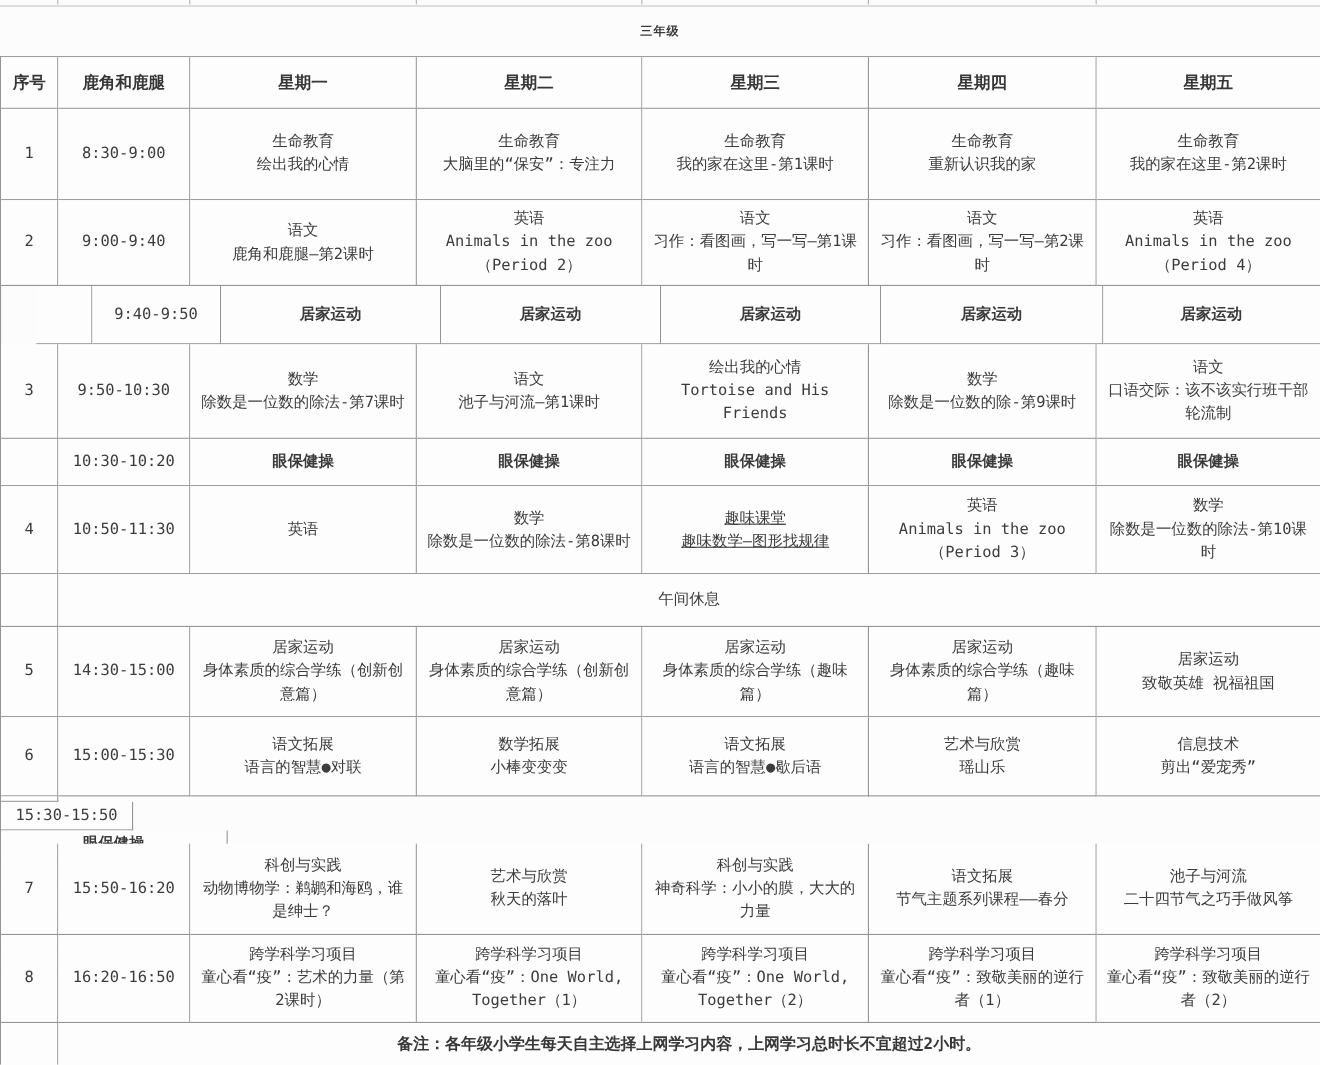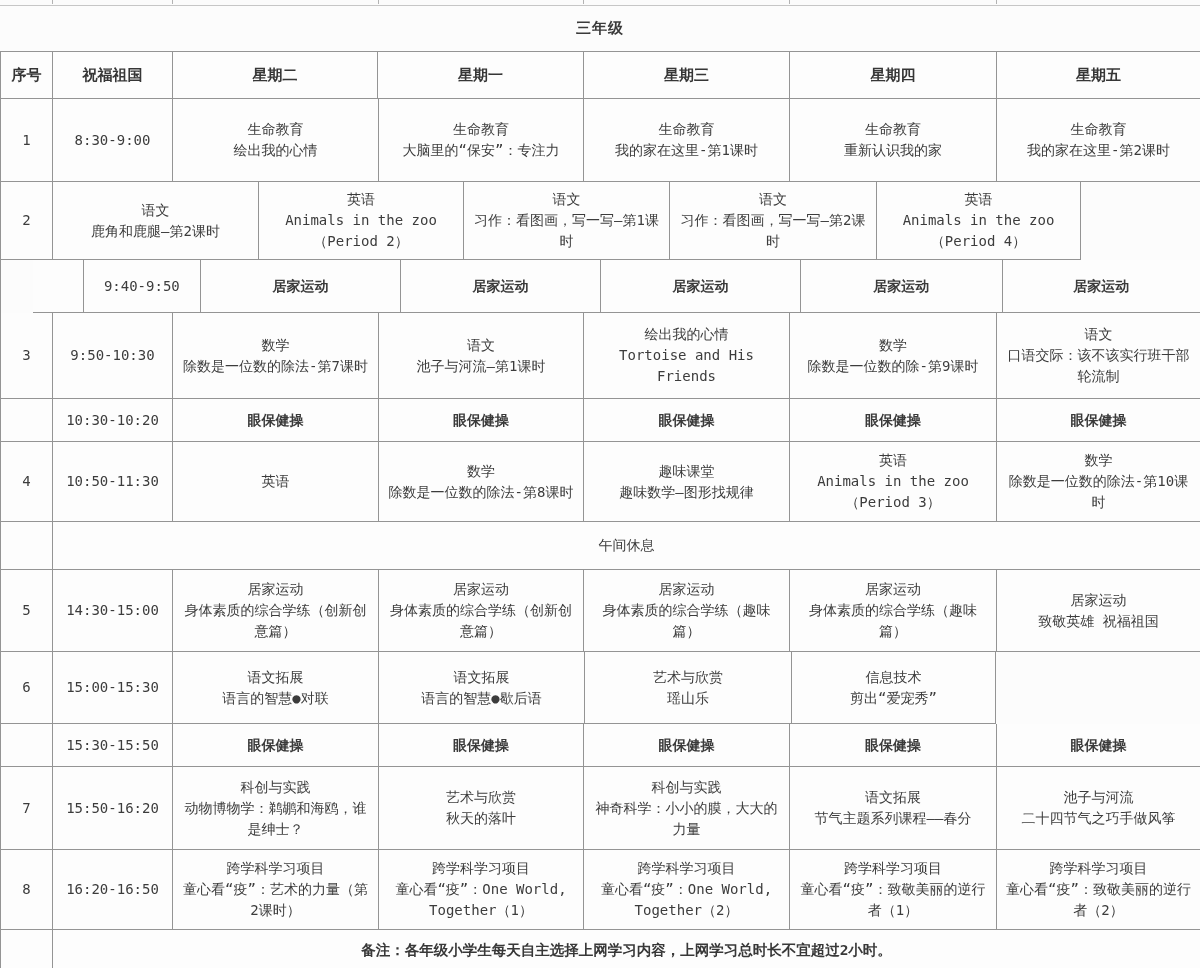--- a/index.html
+++ b/index.html
@@ -6,21 +6,21 @@
   .page {
     width:1200px; height:968px; position:relative; overflow:hidden;
     background:#fcfcfc; color:#3c3c3c;
     font-family:"DejaVu Sans Mono","Liberation Mono",monospace;
   }
   
   .stub { height:5px; border-bottom:1px solid #c6c6c6; position:relative; background:#fbfbfb; }
   .stub .vstub { position:absolute; top:0; width:1px; height:4px; background:#b3b3b3; }
   
   .titlebar { height:45px; display:flex; align-items:center; justify-content:center;
-              font-size:15px; font-weight:bold; color:#3a3a3a; letter-spacing:1px; }
+              font-size:11px; font-weight:bold; color:#3a3a3a; letter-spacing:1px; }
   
   .tbl { width:1201px; border-top:1px solid #949494; border-left:1px solid #949494;
          box-sizing:border-box; }
   .trow { display:flex; }
   .cell { box-sizing:border-box; border-right:1px solid #949494; border-bottom:1px solid #949494;
           display:flex; flex-direction:column; justify-content:center; align-items:center;
           text-align:center; padding:2px 6px; font-size:14px; line-height:21px;
           background:#fdfdfd; word-break:break-word; }
   .cell.head { font-weight:bold; font-size:15px; color:#363636; }
   .cell.bold { font-weight:bold; color:#3a3a3a; }
@@ -38,23 +38,23 @@
       <div class="vstub" style="left: 172px;"></div>
       <div class="vstub" style="left: 378px;"></div>
       <div class="vstub" style="left: 583px;"></div>
       <div class="vstub" style="left: 789px;"></div>
       <div class="vstub" style="left: 996px;"></div>
     </div>
   <div class="titlebar">三年级</div>
   <div class="tbl">
       <div class="trow" style="height: 47px;">
         <div class="cell head" style="width: 52px;">序号</div>
-        <div class="cell head" style="width: 120px;">祝福祖国</div>
+        <div class="cell head" style="width: 120px;">鹿角和鹿腿</div>
+        <div class="cell head" style="width: 206px;">星期一</div>
         <div class="cell head" style="width: 205px;">星期二</div>
-        <div class="cell head" style="width: 206px;">星期一</div>
         <div class="cell head" style="width: 206px; text-align: center;">星期三</div>
         <div class="cell head" style="width: 207px;">星期四</div>
         <div class="cell head" style="width: 204px;">星期五</div>
       </div>
       <div class="trow" style="height: 83px;">
         <div class="cell" style="width: 52px;">1</div>
         <div class="cell" style="width: 120px;">8:30-9:00</div>
         <div class="cell" style="width: 206px;">
           <div>生命教育</div>
           <div>绘出我的心情</div>
@@ -71,20 +71,21 @@
           <div>生命教育</div>
           <div>重新认识我的家</div>
         </div>
         <div class="cell" style="width: 204px;">
           <div>生命教育</div>
           <div>我的家在这里-第2课时</div>
         </div>
       </div>
       <div class="trow" style="height: 78px;">
         <div class="cell" style="width: 52px;">2</div>
+        <div class="cell" style="width: 120px;">9:00-9:40</div>
         <div class="cell" style="width: 206px;">
           <div>语文</div>
           <div>鹿角和鹿腿—第2课时</div>
         </div>
         <div class="cell" style="width: 205px;">
           <div>英语</div>
           <div>Animals in the zoo（Period 2）</div>
         </div>
         <div class="cell" style="width: 206px;">
           <div>语文</div>
@@ -144,21 +145,21 @@
       <div class="trow" style="height: 80px;">
         <div class="cell" style="width: 52px;">4</div>
         <div class="cell" style="width: 120px; text-align: center;">10:50-11:30</div>
         <div class="cell" style="width: 206px;">
           <div>英语</div>
         </div>
         <div class="cell" style="width: 205px;">
           <div>数学</div>
           <div>除数是一位数的除法-第8课时</div>
         </div>
-        <div class="cell" style="width: 206px;">
+        <div class="cell" style="width: 206px; text-decoration: underline;">
           <div>趣味课堂</div>
           <div>趣味数学—图形找规律</div>
         </div>
         <div class="cell" style="width: 207px;">
           <div>英语</div>
           <div>Animals in the zoo（Period 3）</div>
         </div>
         <div class="cell" style="width: 204px;">
           <div>数学</div>
           <div>除数是一位数的除法-第10课时</div>
@@ -192,34 +193,38 @@
           <div>致敬英雄 祝福祖国</div>
         </div>
       </div>
       <div class="trow" style="height: 72px;">
         <div class="cell" style="width: 52px;">6</div>
         <div class="cell" style="width: 120px;">15:00-15:30</div>
         <div class="cell" style="width: 206px;">
           <div>语文拓展</div>
           <div>语言的智慧●对联</div>
         </div>
+        <div class="cell" style="width: 205px;">
+          <div>数学拓展</div>
+          <div>小棒变变变</div>
+        </div>
         <div class="cell" style="width: 206px;">
           <div>语文拓展</div>
           <div>语言的智慧●歇后语</div>
         </div>
         <div class="cell" style="width: 207px;">
           <div>艺术与欣赏</div>
           <div>瑶山乐</div>
         </div>
         <div class="cell" style="width: 204px;">
           <div>信息技术</div>
           <div>剪出“爱宠秀”</div>
         </div>
       </div>
-      <div class="trow" style="height: 43px;">
+      <div class="trow" style="height: 43px; flex-direction: column;">
         <div class="cell" style="width: 52px;"></div>
         <div class="cell" style="width: 120px;">15:30-15:50</div>
         <div class="cell bold" style="width: 206px;">眼保健操</div>
         <div class="cell bold" style="width: 205px;">眼保健操</div>
         <div class="cell bold" style="width: 206px;">眼保健操</div>
         <div class="cell bold" style="width: 207px;">眼保健操</div>
         <div class="cell bold" style="width: 204px;">眼保健操</div>
       </div>
       <div class="trow" style="height: 83px;">
         <div class="cell" style="width: 52px;">7</div>

